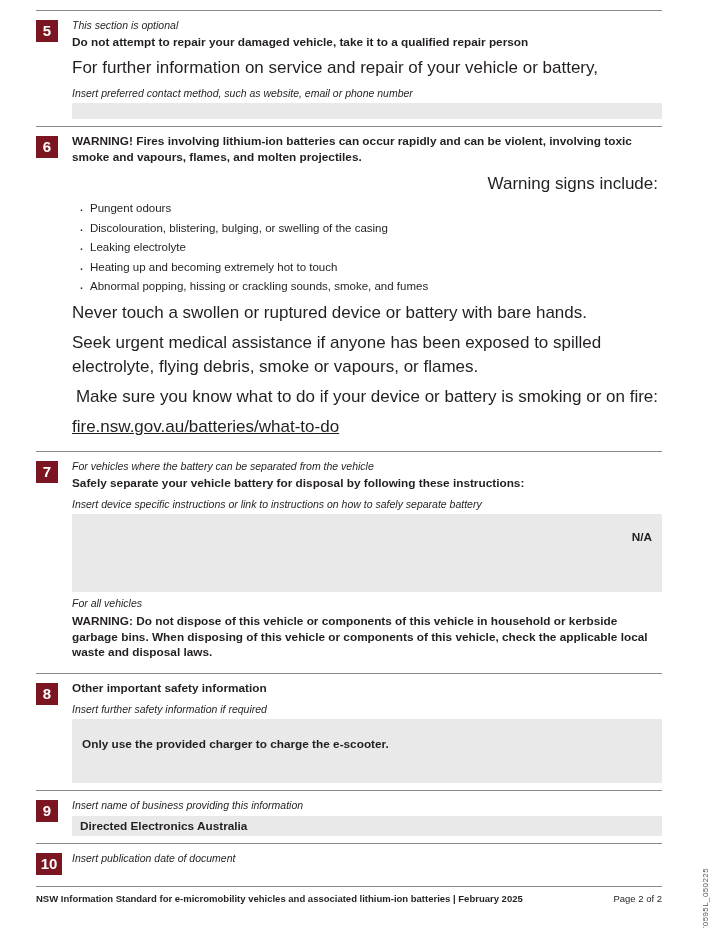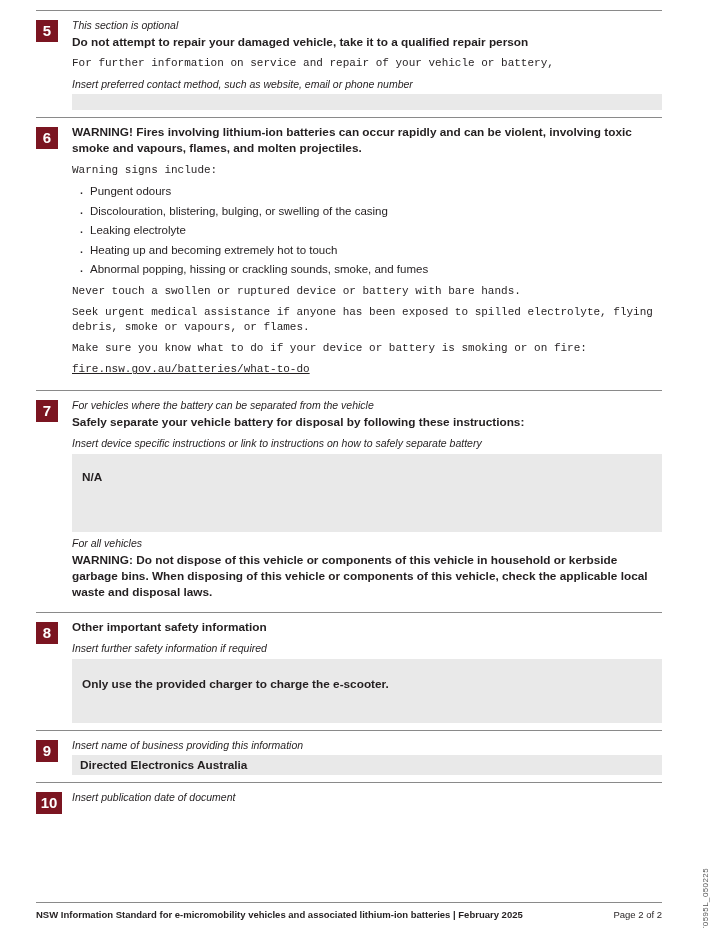--- a/index.html
+++ b/index.html
@@ -53,30 +53,29 @@
     line-height: 1.35;
   }
   .bold {
     font-weight: bold;
     font-size: 11.8px;
     margin: 0 0 5px 0;
     line-height: 1.35;
   }
   p.txt {
     margin: 0 4px 5px 0;
-    font-size: 11px;
+    font-size: 17px;
     line-height: 1.45;
-    font-family: Liberation Mono, monospace;
   }
   .fillbox {
     background: #e9e9e9;
     width: 100%;
   }
   .fillbox.h16 { height: 16px; }
-  .fillbox.h78 { height: 78px; padding: 16px 10px 0 10px; }
+  .fillbox.h78 { height: 78px; padding: 16px 10px 0 10px; text-align: right; }
   .fillbox.h58 { height: 64px; padding: 18px 20px 0 10px; }
   .fillbox.h20 { height: 20px; padding: 3px 8px 0 8px; }
   .fillbox .val {
     font-weight: bold;
     font-size: 11.8px;
   }
   ul.bullets {
     list-style: none;
     margin: 2px 0 6px 0;
     padding: 0 0 0 6px;
@@ -96,21 +95,21 @@
     font-size: 15px;
   }
   a.link, .link {
     color: #231f20;
     text-decoration: underline;
   }
   .footer {
     position: absolute;
     left: 36px;
     right: 58px;
-    bottom: 8px;
+    bottom: 24px;
     border-top: 1.2px solid #8a8a8a;
     padding-top: 6px;
     font-size: 9.5px;
     font-weight: bold;
     display: flex;
     justify-content: space-between;
     align-items: flex-end;
     gap: 32px;
   }
   .footer .right { font-weight: normal; font-size: 9.5px; }
@@ -119,21 +118,21 @@
     right: 10px;
     bottom: 60px;
     font-size: 8px;
     color: #555;
     letter-spacing: 0.4px;
     transform: rotate(-90deg);
     transform-origin: right bottom;
     white-space: nowrap;
   }
   .s6 .bold { margin-bottom: 6px; }
-  .tight { margin-bottom: 2px; }
+  .tight { margin-bottom: 2px; text-align: right; }
   .gap { height: 4px; }
 </style>
 </head>
 <body>
 
 <div class="page">
 
   <div class="section first">
     <div class="num">5</div>
     <p class="ital">This section is optional</p>

